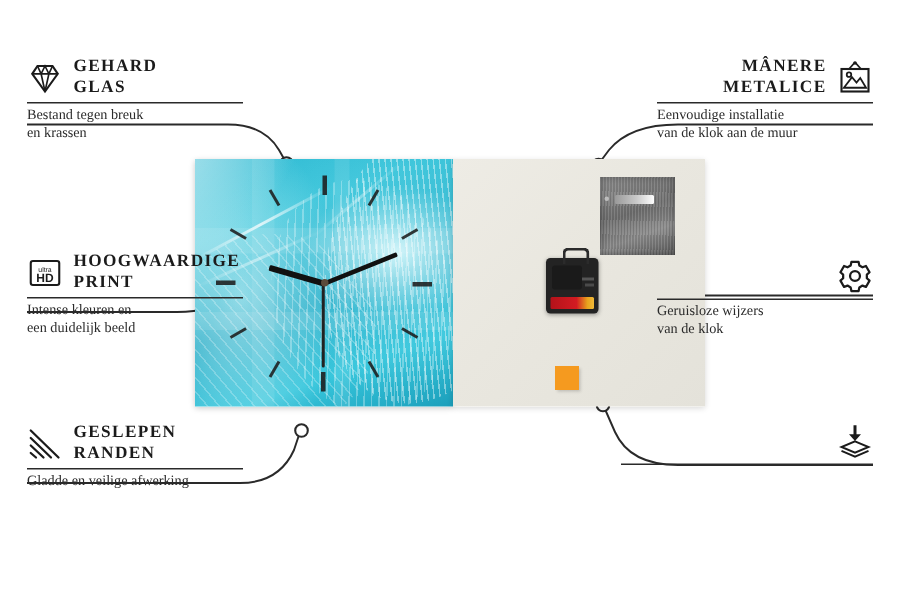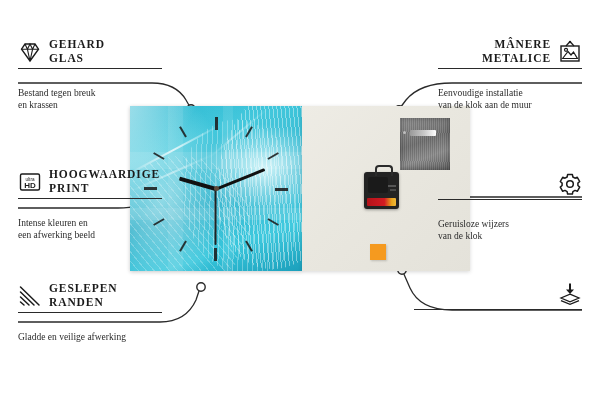--- a/index.html
+++ b/index.html
@@ -86,21 +86,21 @@
   .callout{position:absolute;}
   .co-head{display:flex;align-items:center;gap:7px;}
   .co-title{
     font-family:"Liberation Serif", serif;
     font-size:11.5px;font-weight:bold;letter-spacing:.9px;color:#1b1b1b;
     line-height:13.5px;text-transform:uppercase;white-space:pre-line;
   }
   .co-rule{height:1px;background:#2a2a2a;margin-top:3px;}
   .co-sub{
     font-family:"Liberation Serif", serif;
-    font-size:9.5px;color:#2b2b2b;line-height:11.5px;margin-top:19px;white-space:pre-line;
+    font-size:9.5px;color:#2b2b2b;line-height:11.5px;margin-top:3px;white-space:pre-line;
   }
   .co-icon{width:24px;height:24px;flex:0 0 24px;display:block;}
   .left .co-head{justify-content:flex-start;}
   .left .co-sub{text-align:left;}
   .right .co-head{justify-content:flex-end;}
   .right .co-title{text-align:right;}
   .right .co-sub{text-align:left;}
 
   svg{display:block;overflow:visible;}
   .conn{position:absolute;left:0;top:0;width:600px;height:400px;pointer-events:none;}
@@ -221,21 +221,21 @@
       <svg class="co-icon" viewBox="0 0 24 24">
         <rect x="2.5" y="4" width="19" height="16" rx="1.5" fill="none" stroke="#1b1b1b" stroke-width="1.4"></rect>
         <text x="12" y="11" font-family="Liberation Sans, sans-serif" font-size="4.6" text-anchor="middle" fill="#1b1b1b">ultra</text>
         <text x="12" y="18" font-family="Liberation Sans, sans-serif" font-size="8" font-weight="bold" text-anchor="middle" fill="#1b1b1b">HD</text>
       </svg>
       <div class="co-title">HOOGWAARDIGE
 PRINT</div>
     </div>
     <div class="co-rule" style="width:144px"></div>
     <div class="co-sub">Intense kleuren en
-een afwerking beeld</div>
+een duidelijk beeld</div>
   </div>
 
   <div class="callout left" style="left:18px;top:282px;width:144px;">
     <div class="co-head">
       <svg class="co-icon" viewBox="0 0 24 24">
         <g stroke="#1b1b1b" stroke-width="1.5" stroke-linecap="round">
           <path d="M2.5 3 L21 21"></path>
             <path d="M2.5 8 L16 21"></path>
             <path d="M2.5 13 L11 21"></path>
             <path d="M2.5 18 L6 21"></path>

